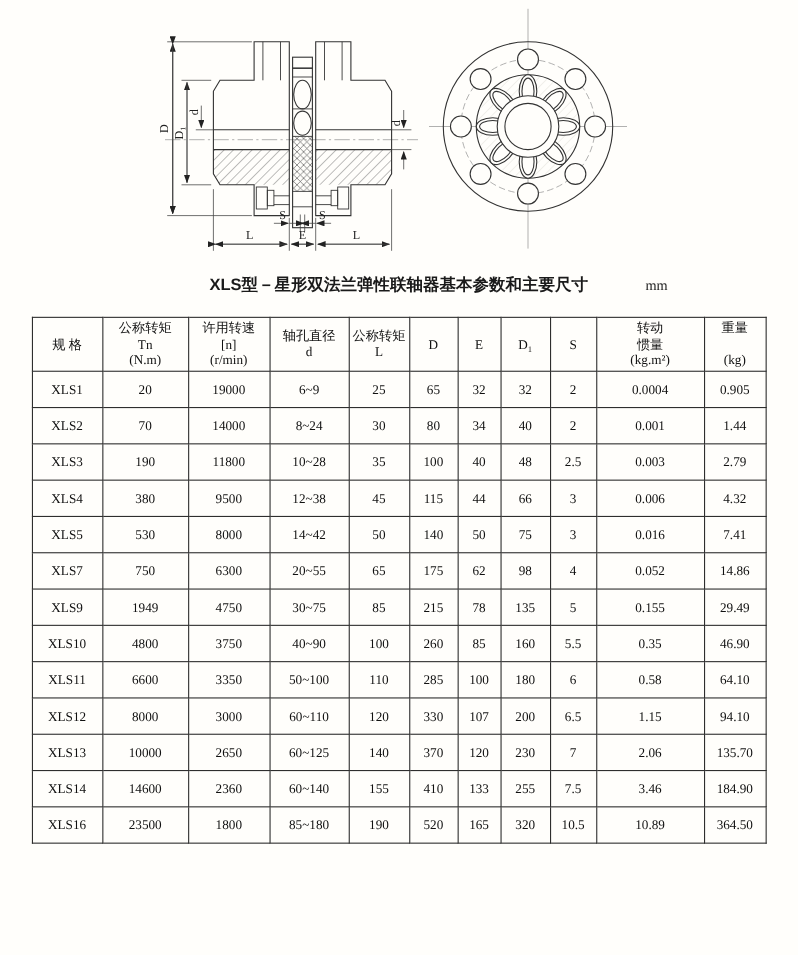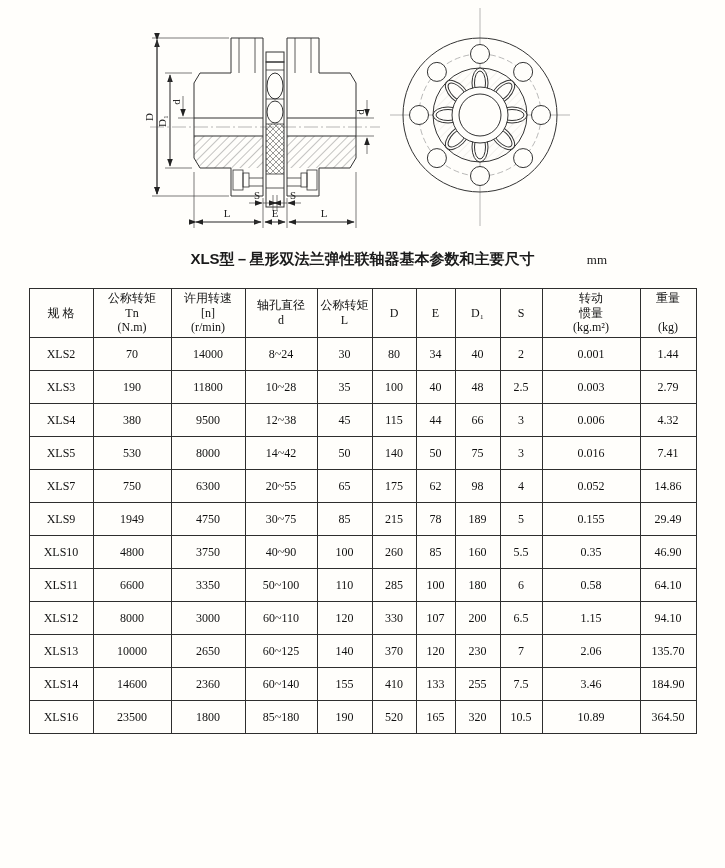--- a/index.html
+++ b/index.html
@@ -300,20 +300,33 @@
         </th>
         <th>
           <div>重量</div>
           <div>&nbsp;</div>
           <div>(kg)</div>
         </th>
       </tr>
   </thead>
   <tbody id="table-body">
       <tr>
+        <td>XLS1</td>
+        <td>20</td>
+        <td>19000</td>
+        <td>6~9</td>
+        <td>25</td>
+        <td>65</td>
+        <td>32</td>
+        <td>32</td>
+        <td>2</td>
+        <td>0.0004</td>
+        <td>0.905</td>
+      </tr>
+      <tr>
         <td>XLS2</td>
         <td>70</td>
         <td>14000</td>
         <td>8~24</td>
         <td>30</td>
         <td>80</td>
         <td>34</td>
         <td>40</td>
         <td>2</td>
         <td>0.001</td>
@@ -372,21 +385,21 @@
         <td>14.86</td>
       </tr>
       <tr>
         <td>XLS9</td>
         <td>1949</td>
         <td>4750</td>
         <td>30~75</td>
         <td>85</td>
         <td>215</td>
         <td>78</td>
-        <td>189</td>
+        <td>135</td>
         <td>5</td>
         <td>0.155</td>
         <td>29.49</td>
       </tr>
       <tr>
         <td>XLS10</td>
         <td>4800</td>
         <td>3750</td>
         <td>40~90</td>
         <td>100</td>

